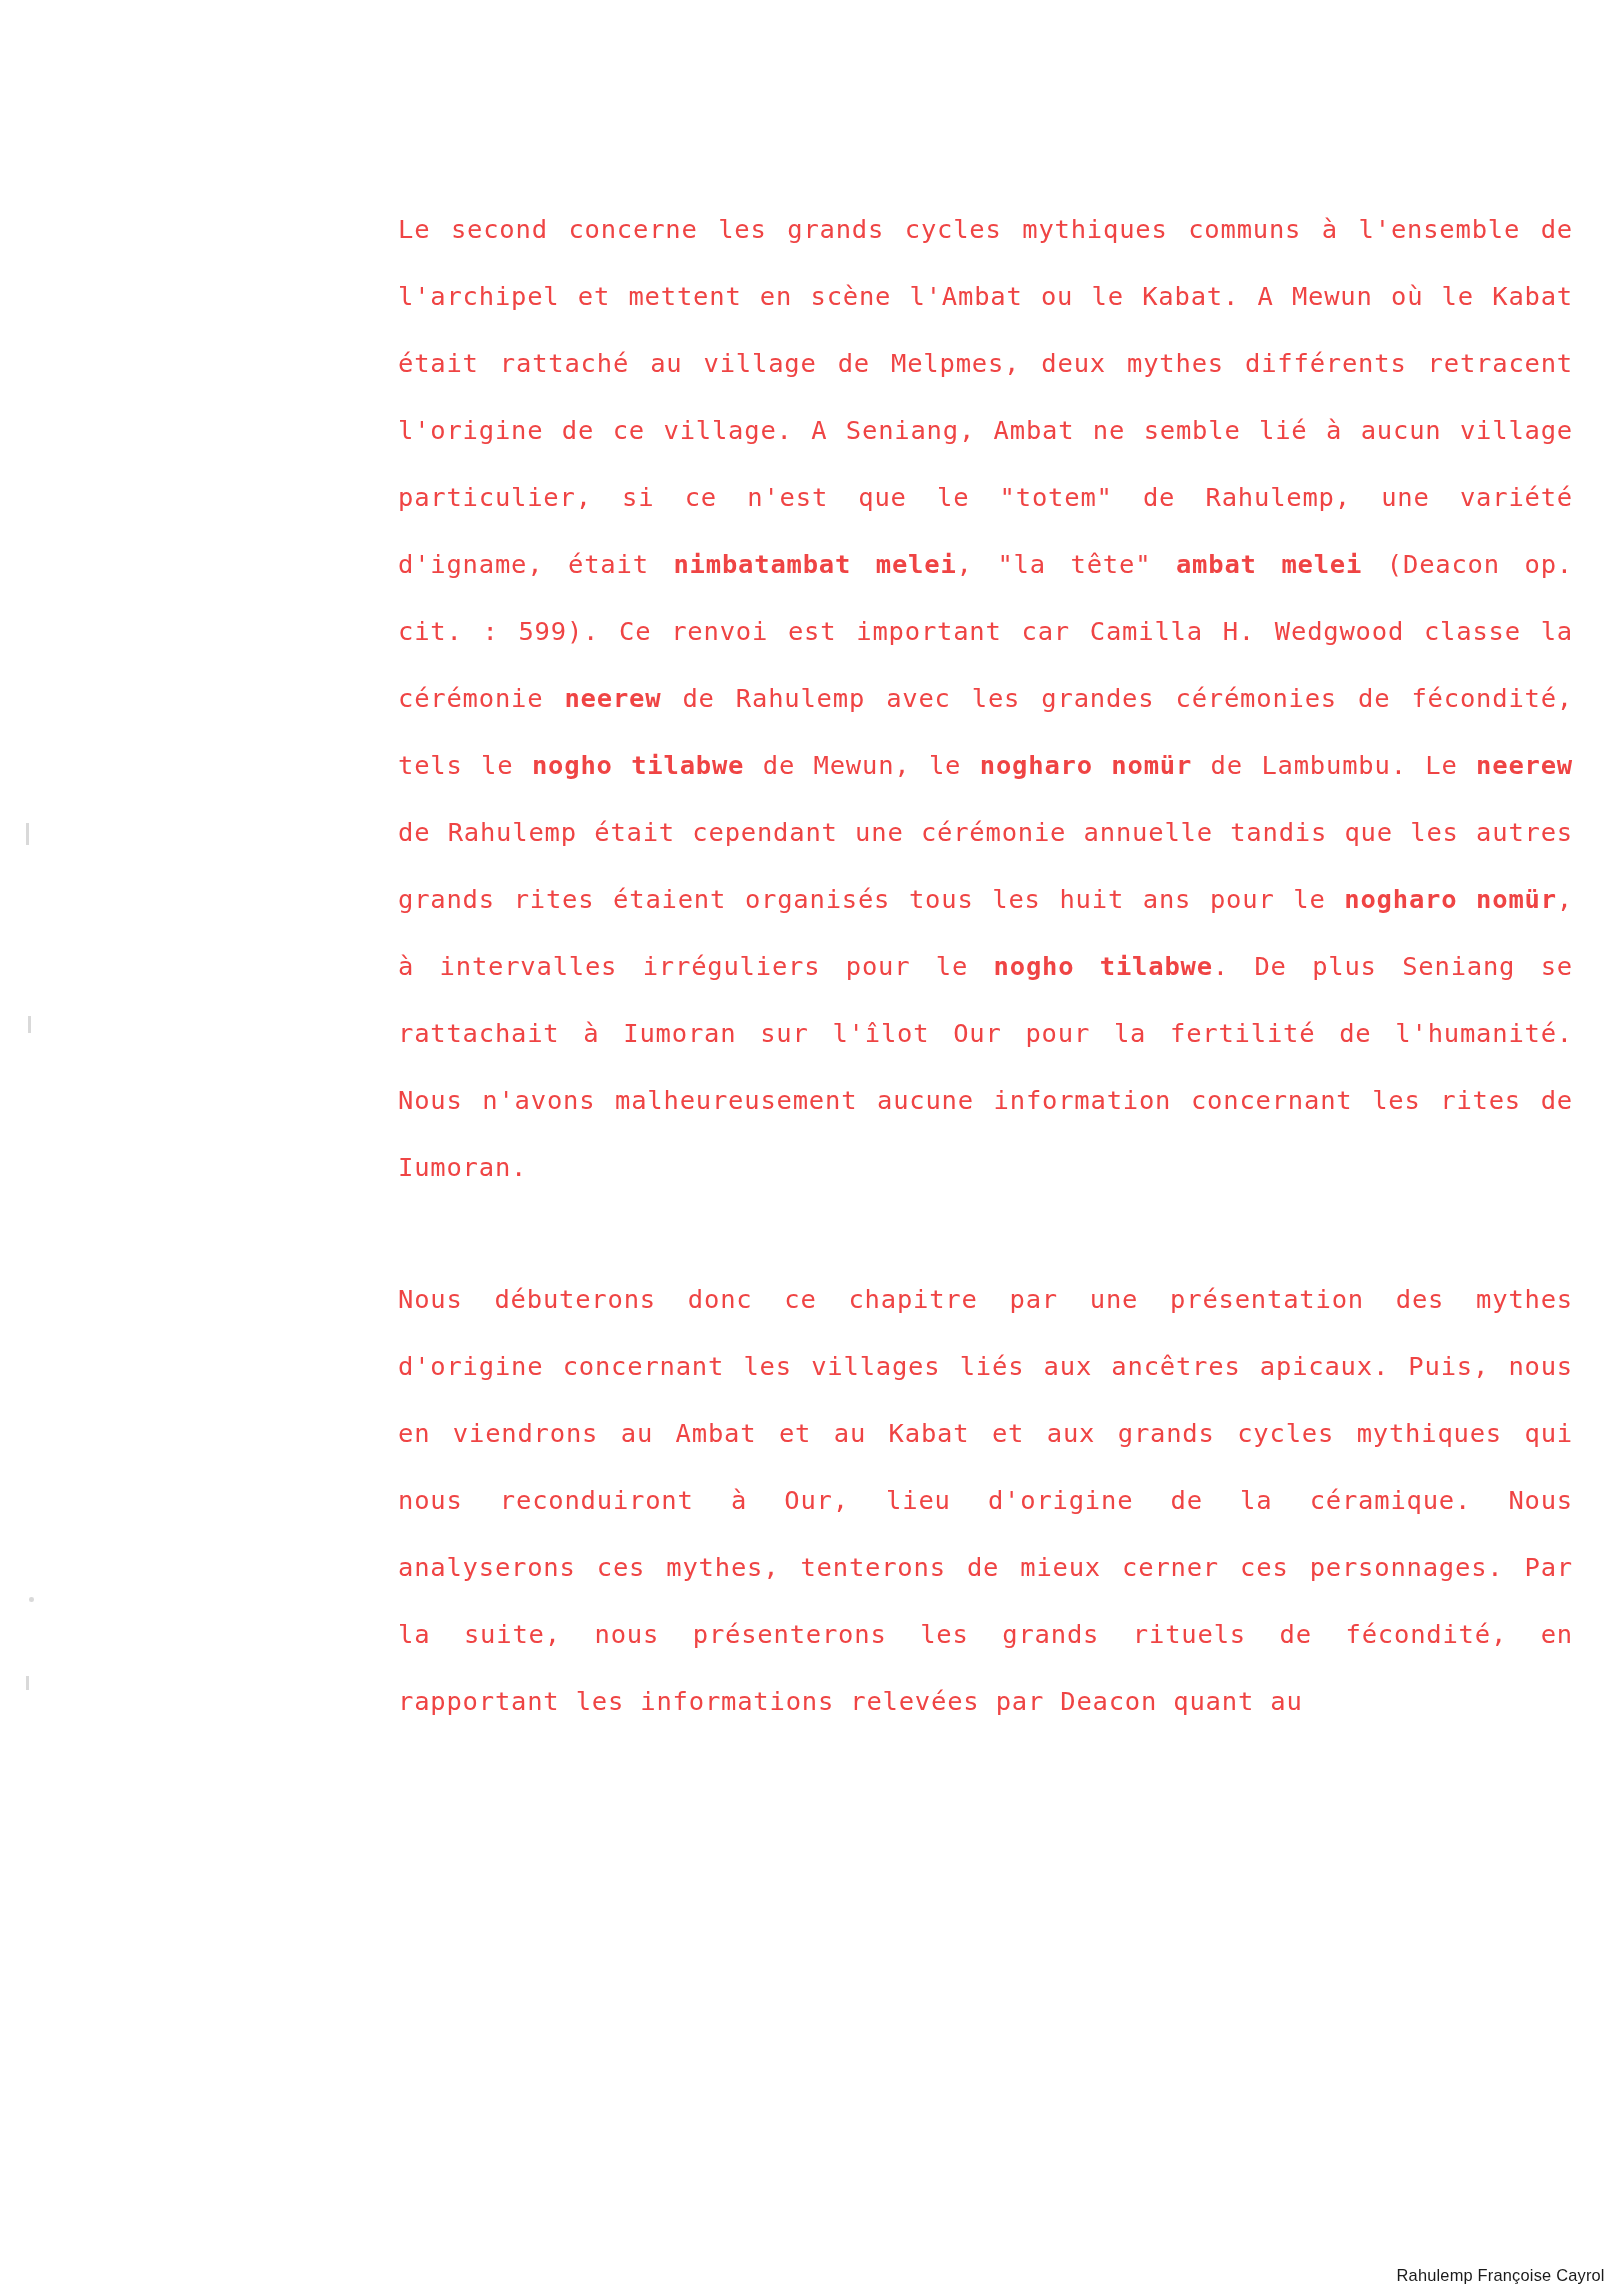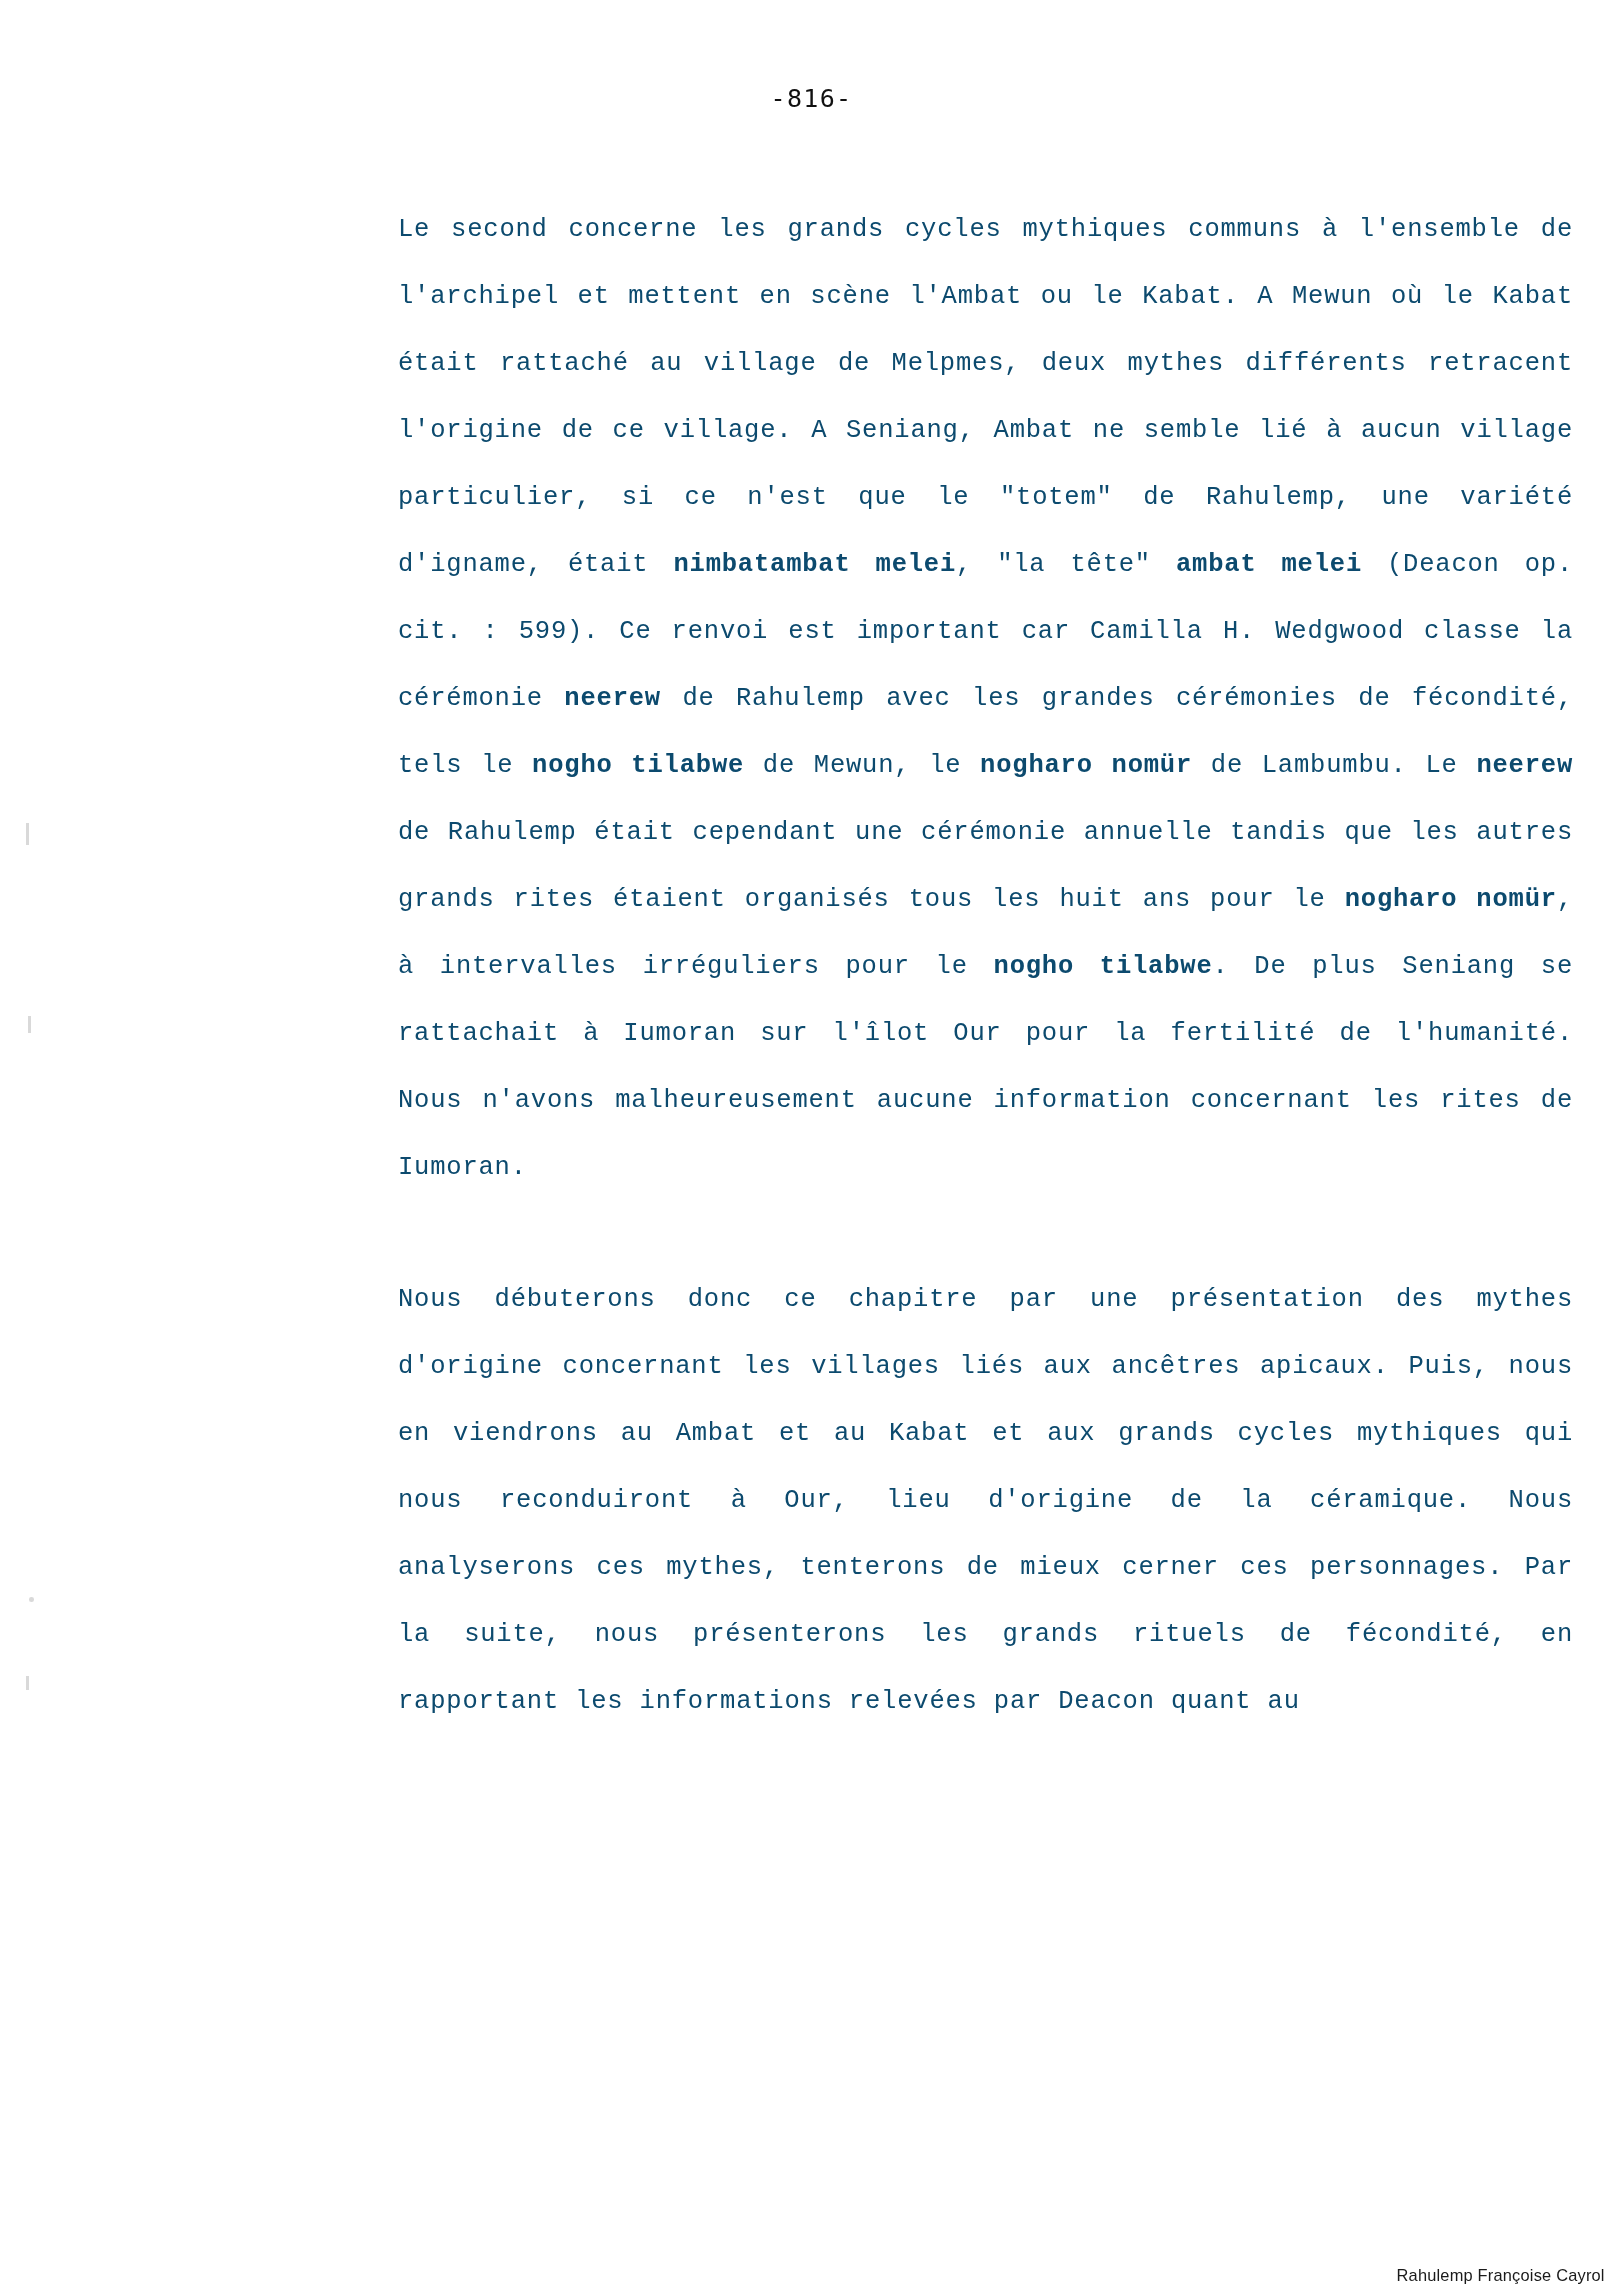--- a/index.html
+++ b/index.html
@@ -29,27 +29,26 @@
     color: #111111;
   }
   .body-text {
     position: absolute;
     top: 196px;
     left: 398px;
     width: 1175px;
   }
   .para {
     margin: 0;
-    color: #0c4a6e;
+    color: #ef4444;
     font-size: 25.5px;
     line-height: 67px;
     letter-spacing: 0.8px;
     text-align: justify;
     text-justify: inter-word;
-    font-family: Liberation Mono, monospace;
   }
   .para + .para {
     margin-top: 65px;
   }
   .para .b {
     font-weight: bold;
   }
   
   .speck {
     position: absolute;
@@ -68,21 +67,20 @@
     font-size: 16.4px;
     color: #1a1a1a;
     letter-spacing: 0.2px;
   }
 </style>
 </head>
 <body>
 
 <div class="page">
 
-  <div class="page-number">-816-</div>
 
   <div class="body-text">
     <p class="para"><span>Le second concerne les grands cycles mythiques communs à l'ensemble de l'archipel et mettent en scène l'Ambat ou le Kabat. A Mewun où le Kabat était rattaché au village de Melpmes, deux mythes différents retracent l'origine de ce village. A Seniang, Ambat ne semble lié à aucun village particulier, si ce n'est que le "totem" de Rahulemp, une variété d'igname, était </span><span class="b">nimbatambat melei</span><span>, "la tête" </span><span class="b">ambat melei</span><span> (Deacon op. cit. : 599). Ce renvoi est important car Camilla H. Wedgwood classe la cérémonie </span><span class="b">neerew</span><span> de Rahulemp avec les grandes cérémonies de fécondité, tels le </span><span class="b">nogho tilabwe</span><span> de Mewun, le </span><span class="b">nogharo nomür</span><span> de Lambumbu. Le </span><span class="b">neerew</span><span> de Rahulemp était cependant une cérémonie annuelle tandis que les autres grands rites étaient organisés tous les huit ans pour le </span><span class="b">nogharo nomür</span><span>, à intervalles irréguliers pour le </span><span class="b">nogho tilabwe</span><span>. De plus Seniang se rattachait à Iumoran sur l'îlot Our  pour la fertilité de l'humanité. Nous n'avons malheureusement aucune information concernant les rites de Iumoran.</span></p>
     <p class="para"><span>Nous débuterons donc ce chapitre par une présentation des mythes d'origine concernant les villages liés aux ancêtres apicaux. Puis, nous en viendrons au Ambat et au Kabat et aux grands cycles mythiques qui nous reconduiront à Our, lieu d'origine de la céramique. Nous analyserons ces mythes, tenterons de mieux cerner ces personnages. Par la suite, nous présenterons les grands rituels de fécondité, en rapportant les informations relevées par Deacon quant au</span></p>
   </div>
 
   <div class="speck s1"></div>
   <div class="speck s2"></div>
   <div class="speck s3"></div>
   <div class="speck s4"></div>

